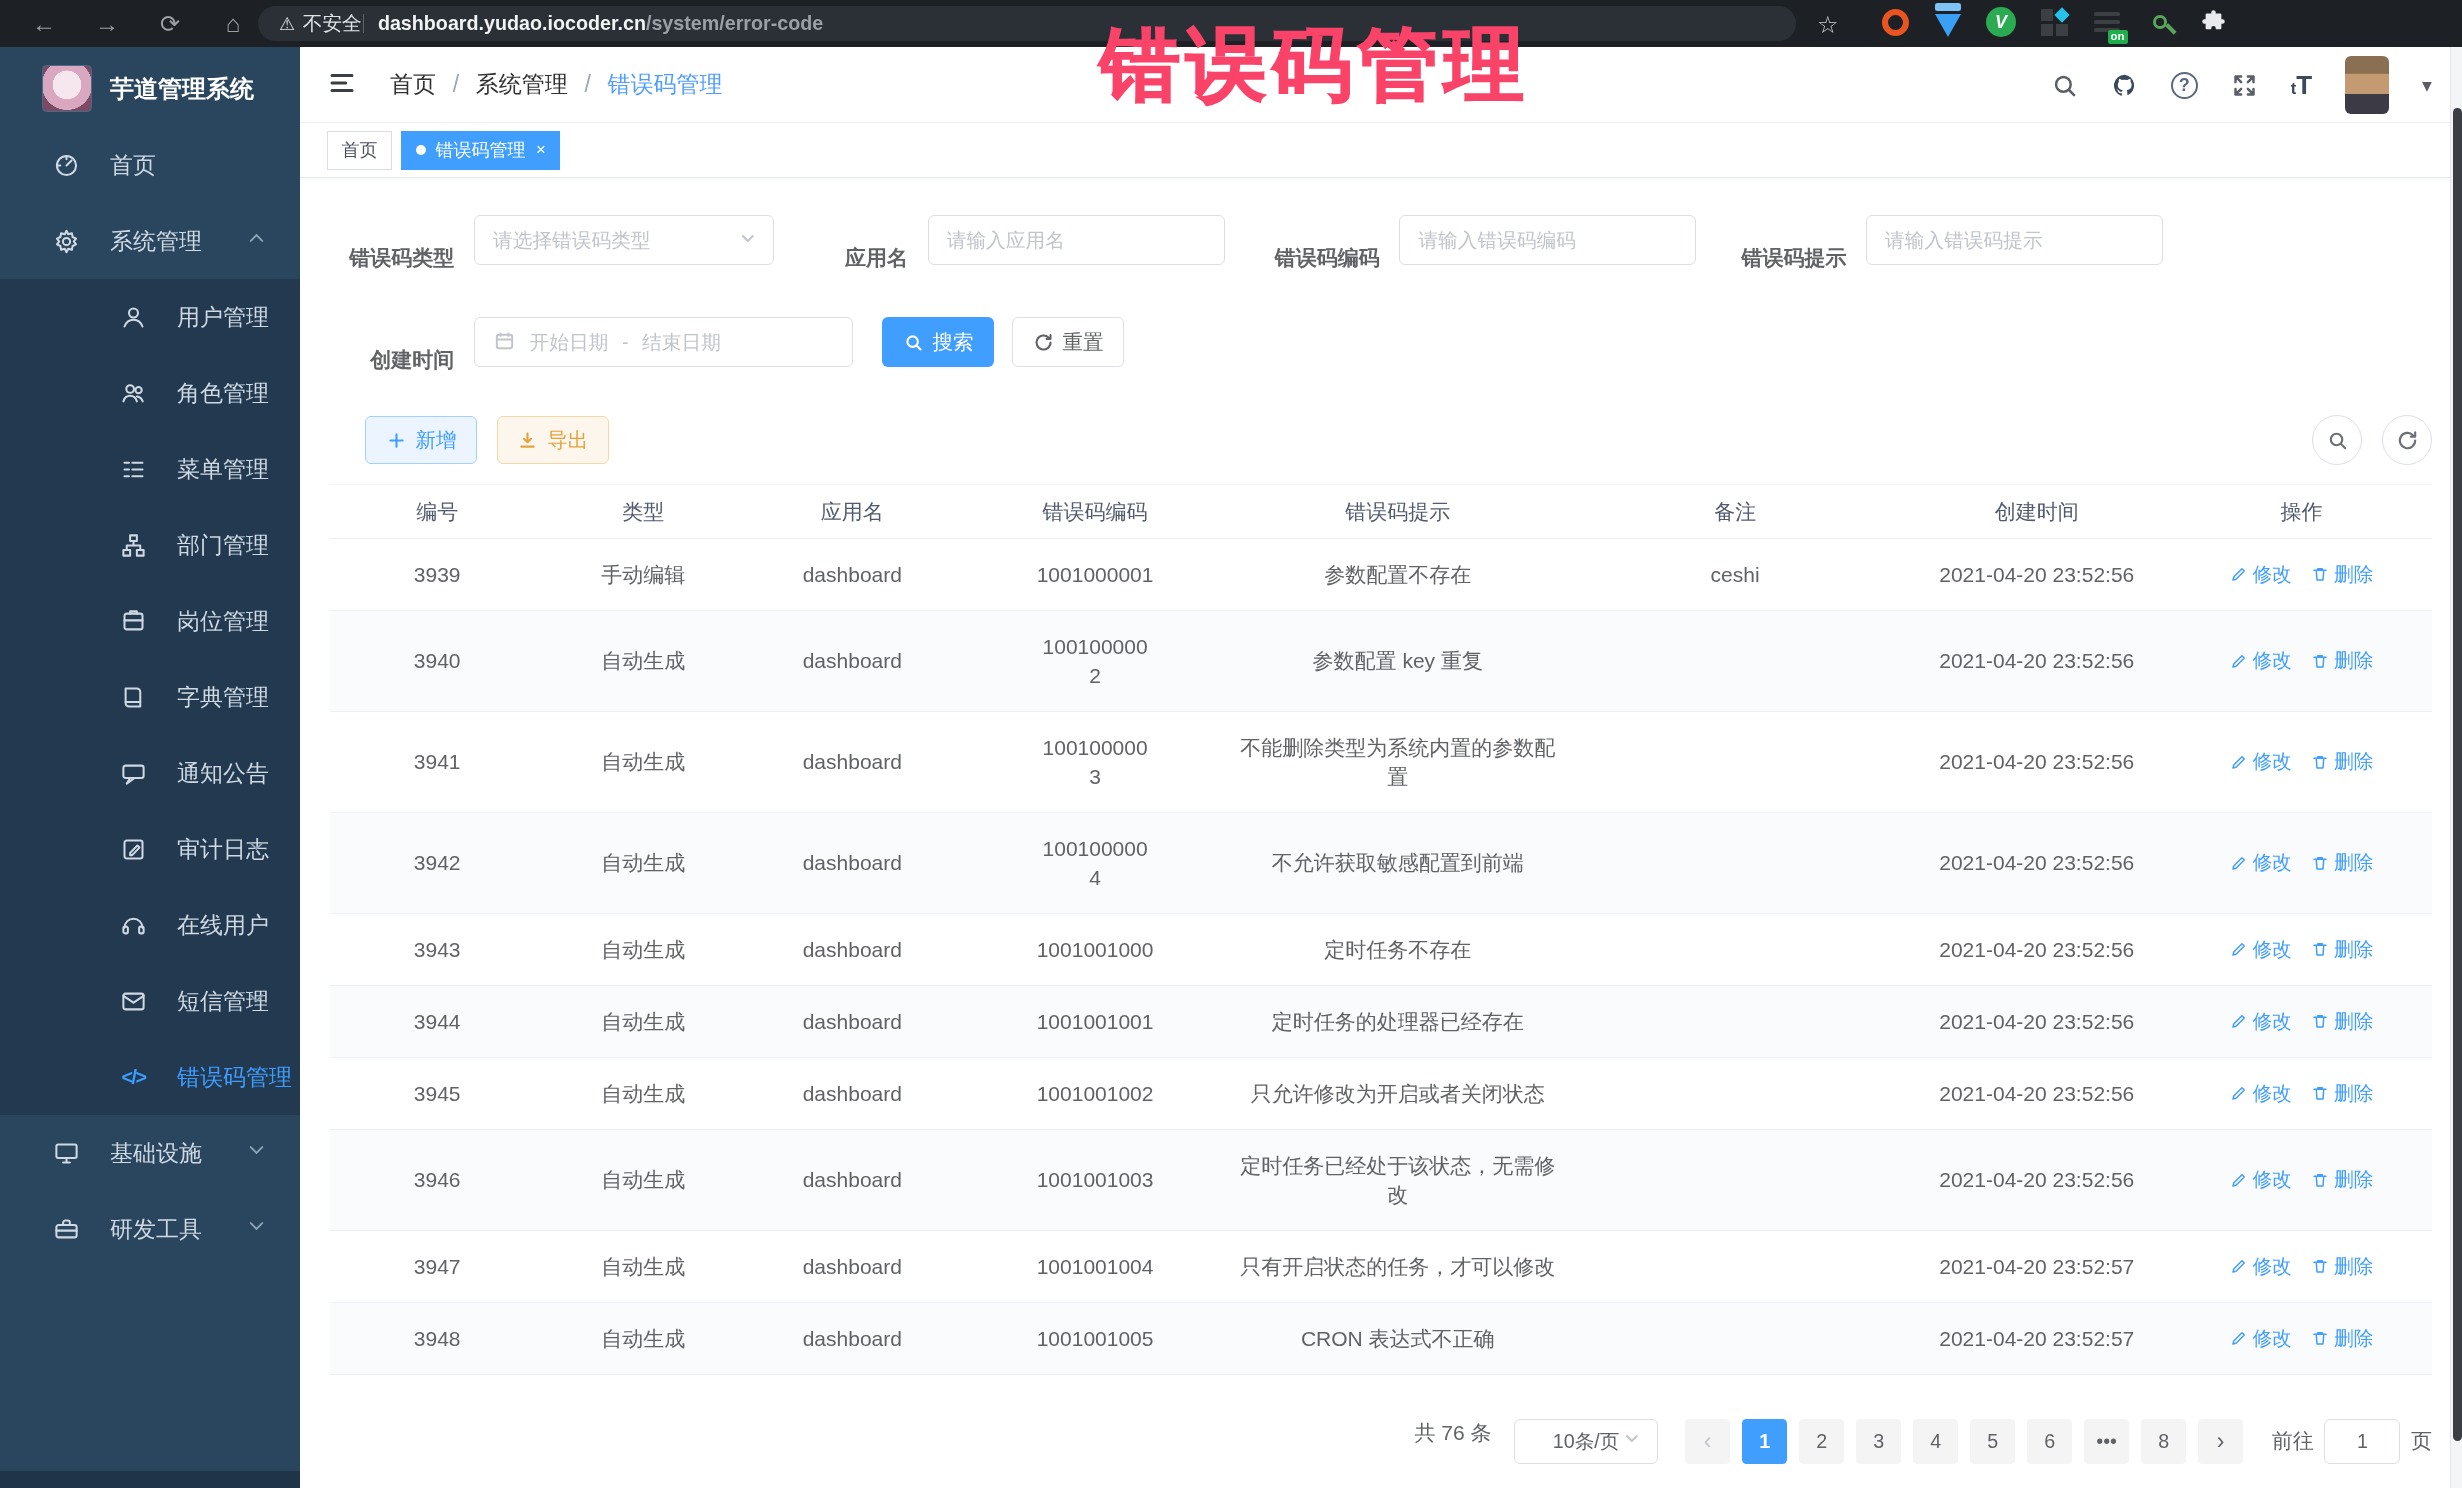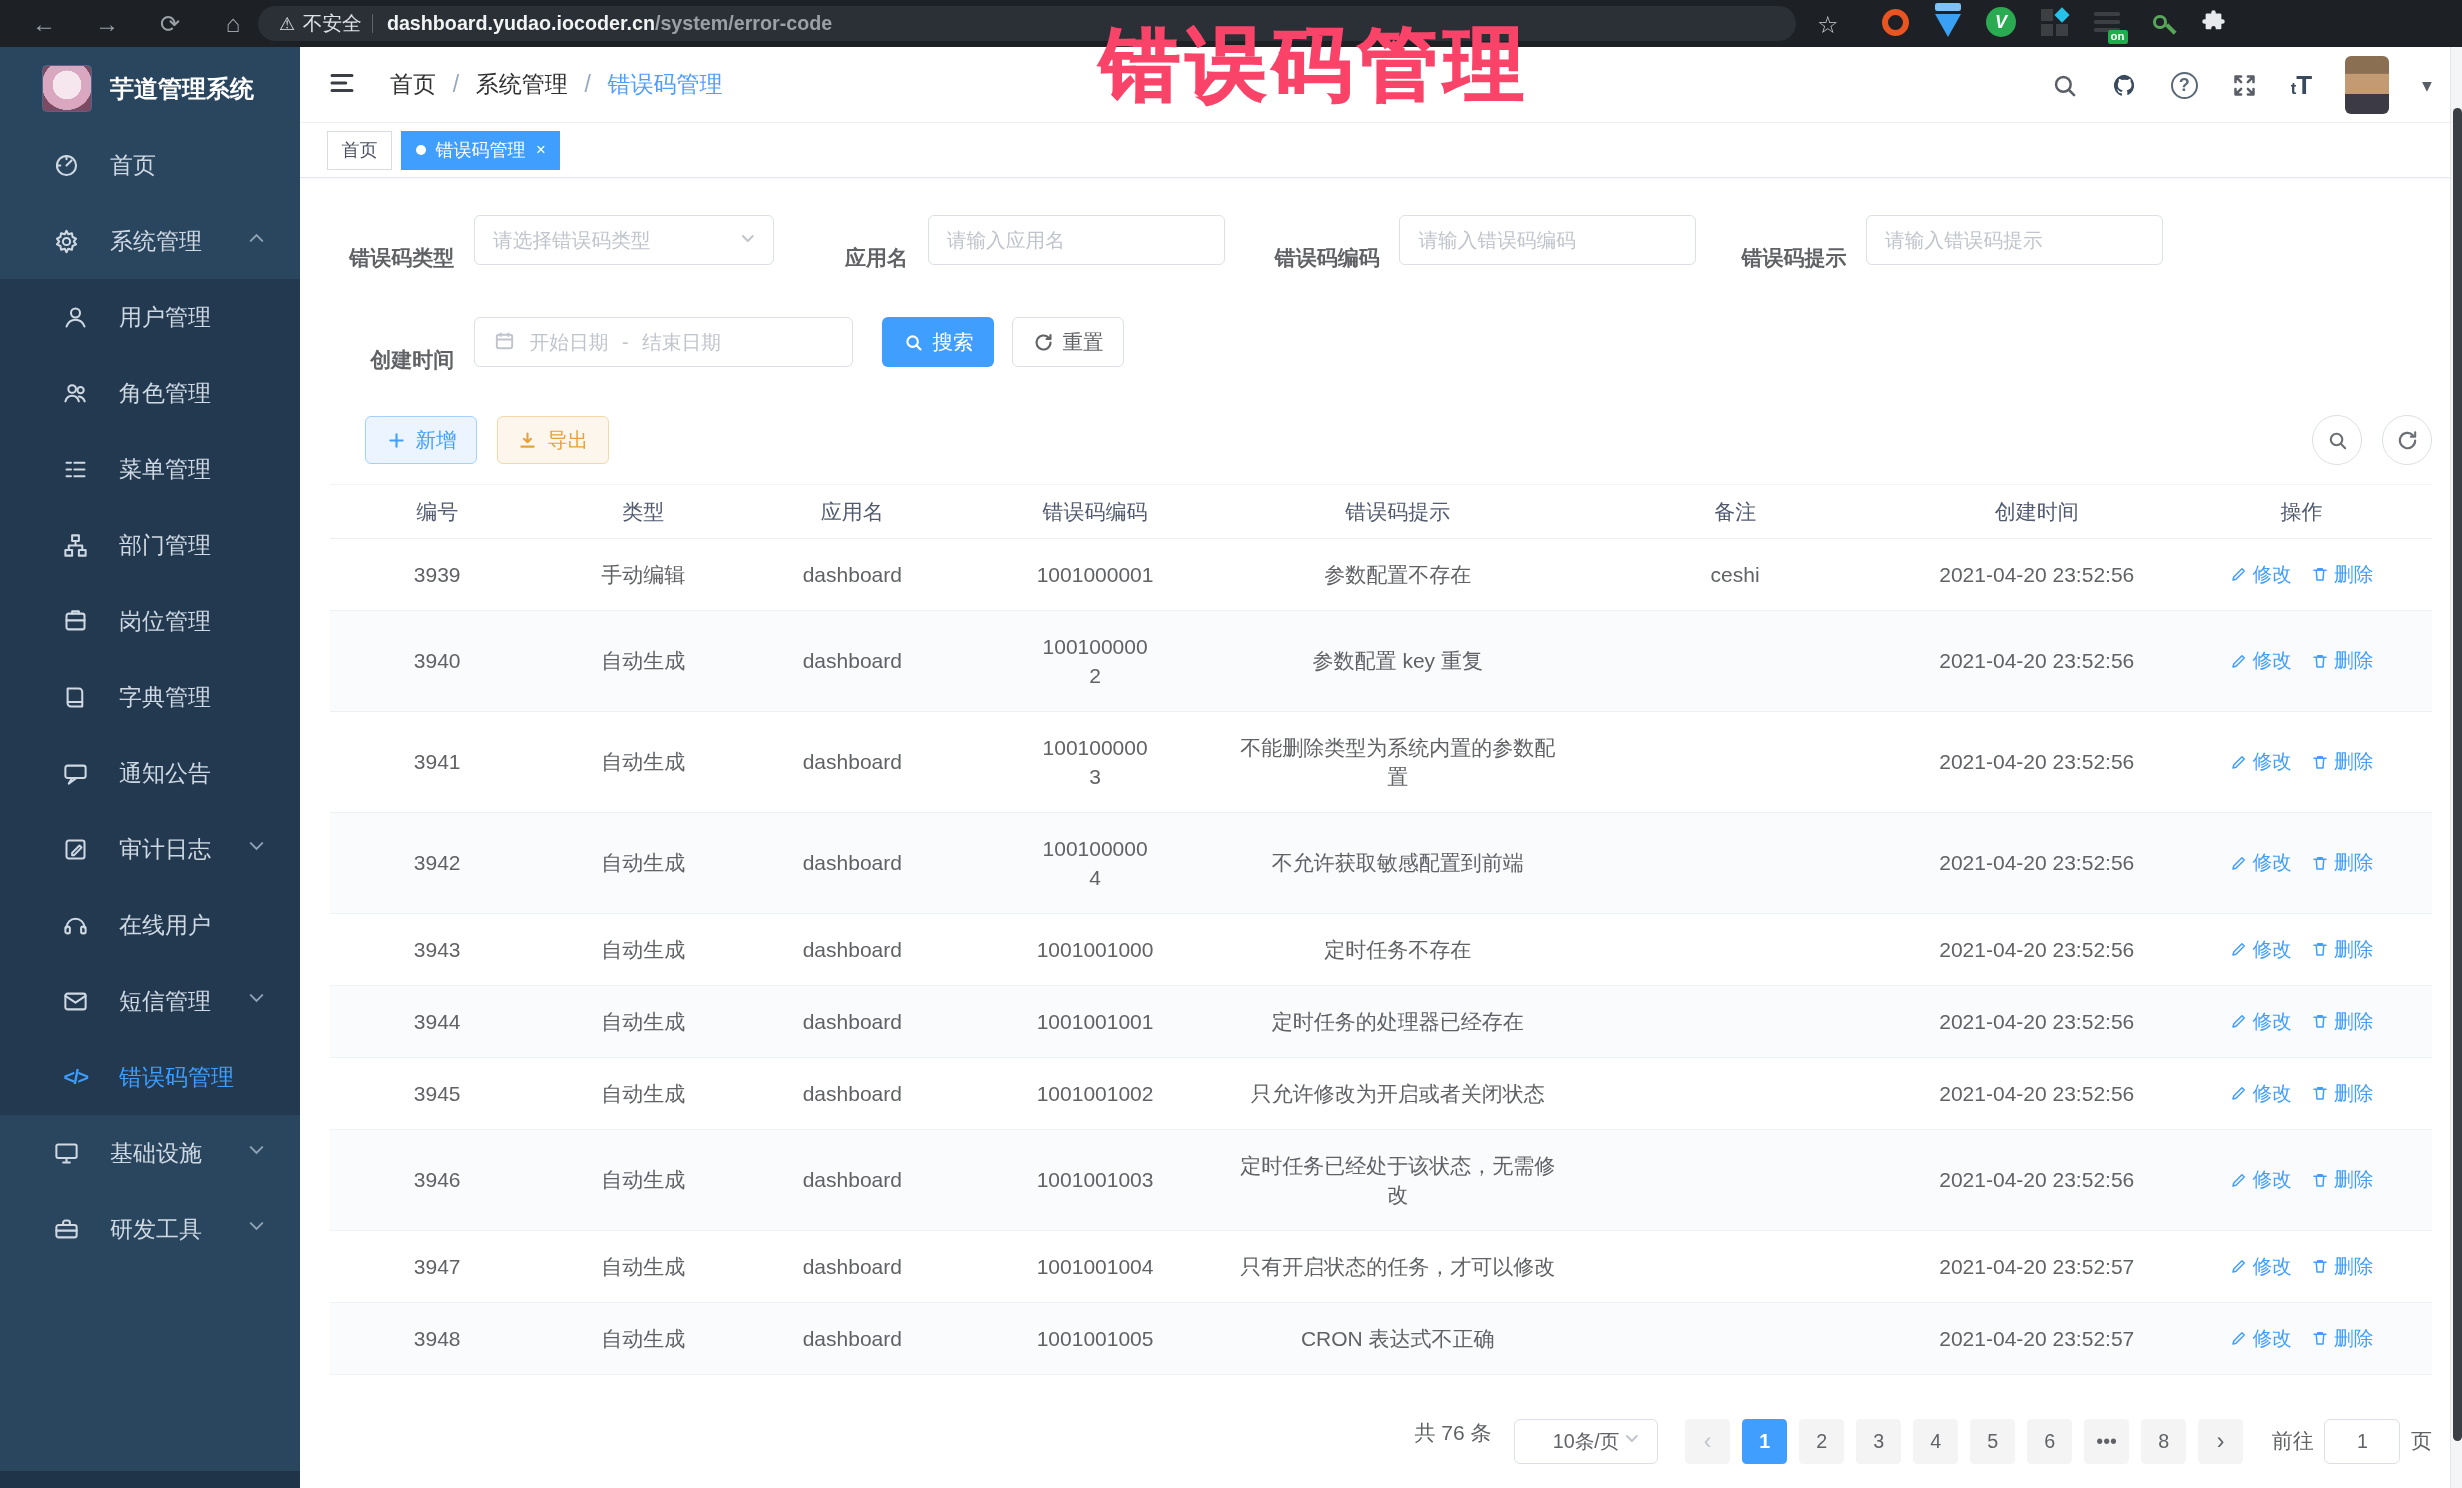--- a/index.html
+++ b/index.html
@@ -6,21 +6,21 @@
   html,body { background:#fff; }
   body { font-family:"Liberation Sans","DejaVu Sans",sans-serif; }
   .page { position:relative; width:2462px; height:1488px; overflow:hidden; background:#fff; }
 
   
   .chrome { position:absolute; left:0; top:0; width:2462px; height:47px; background:#1d2024; display:flex; align-items:center; z-index:5; }
   .chrome .navbtns { display:flex; align-items:center; gap:33px; padding:0 23px 0 29px; color:#9aa0a6; font-size:24px; }
   .chrome .navbtn { width:30px; text-align:center; cursor:pointer; }
   .addr { position:absolute; left:258px; top:6px; width:1538px; height:35px; background:#2b2f36; border-radius:17.4px; display:flex; align-items:center; padding:0 21px; color:#e8eaed; font-size:19.7px; }
   .addr .warn { color:#dfe1e5; font-size:18px; margin-right:7.6px; }
-  .addr .sec { color:#dfe1e5; margin-right:10px; }
+  .addr .sec { color:#dfe1e5; margin-right:1px; }
   .addr .sep { width:1.5px; height:19.7px; background:#5f6368; margin-right:13.6px; }
   .addr .host { color:#f1f3f4; font-weight:700; }
   .addr .path { color:#9aa0a6; font-weight:700; }
   .star { position:absolute; left:1817px; top:10.6px; color:#cdd1d5; font-size:24px; cursor:pointer; }
   .exts { position:absolute; left:1879px; top:6px; display:flex; align-items:center; gap:21px; }
   .ext { width:32px; height:32px; display:flex; align-items:center; justify-content:center; cursor:pointer; position:relative; }
   .ext-orange { width:27px; height:27px; border-radius:50%; border:6.8px solid #e95420; }
   .ext-gem { width:0; height:0; border-left:13px solid transparent; border-right:13px solid transparent; border-top:23px solid #3aa0f3; margin-top:6px; }
   .ext-gem::before { content:""; position:absolute; top:-3px; left:3px; width:26px; height:7.6px; background:#7ec3f7; border-radius:2.3px; }
   .ext-green { width:30px; height:30px; border-radius:50%; background:#2bab51; color:#fff; font-size:18px; font-weight:700; display:flex; align-items:center; justify-content:center; }
@@ -39,21 +39,21 @@
 
   
   .sidebar { position:absolute; left:0; top:47px; width:300px; height:1441px; background:#2a465f; color:#cfd9e3; z-index:2; }
   .side-logo { display:flex; align-items:center; gap:18px; padding:18px 0 15px 42px; }
   .logo-img { width:50px; height:47px; border-radius:4.5px; background:radial-gradient(circle at 50% 42%, #f6e7ef 0 40%, #d9a7c0 41% 70%, #7c4a63 71%); border:0.8px solid #4a6a86; }
   .side-title { color:#fff; font-size:24px; font-weight:700; }
   .side-item { display:flex; align-items:center; height:76px; padding-left:53px; gap:30px; font-size:23px; cursor:pointer; position:relative; }
   .side-item .icon { width:27px; height:27px; flex:0 0 27px; display:flex; align-items:center; justify-content:center; }
   .side-item .chev { position:absolute; right:32px; top:50%; transform:translateY(-50%); }
   .submenu { background:#223950; }
-  .submenu .side-item { padding-left:62px; }
+  .submenu .side-item { padding-left:120px; }
   .side-item.active { color:#3d9eff; }
   .icon svg { width:27px; height:27px; stroke:currentColor; fill:none; stroke-width:1.8; stroke-linecap:round; stroke-linejoin:round; }
   .chev svg { width:23px; height:23px; stroke:#8fa3b5; fill:none; stroke-width:2; stroke-linecap:round; }
   .code-glyph { font-size:19.7px; font-weight:700; letter-spacing:-1.5px; }
   .side-footer { position:absolute; left:0; bottom:0; width:100%; height:16.7px; background:#1f3349; }
 
   
   .main { position:absolute; left:300px; top:47px; width:2162px; height:1441px; background:#fff; }
   .main-header { position:relative; height:76px; border-bottom:1.5px solid #eef0f4; display:flex; align-items:center; }
   .hamburger { margin-left:27px; color:#3a3f45; cursor:pointer; }

